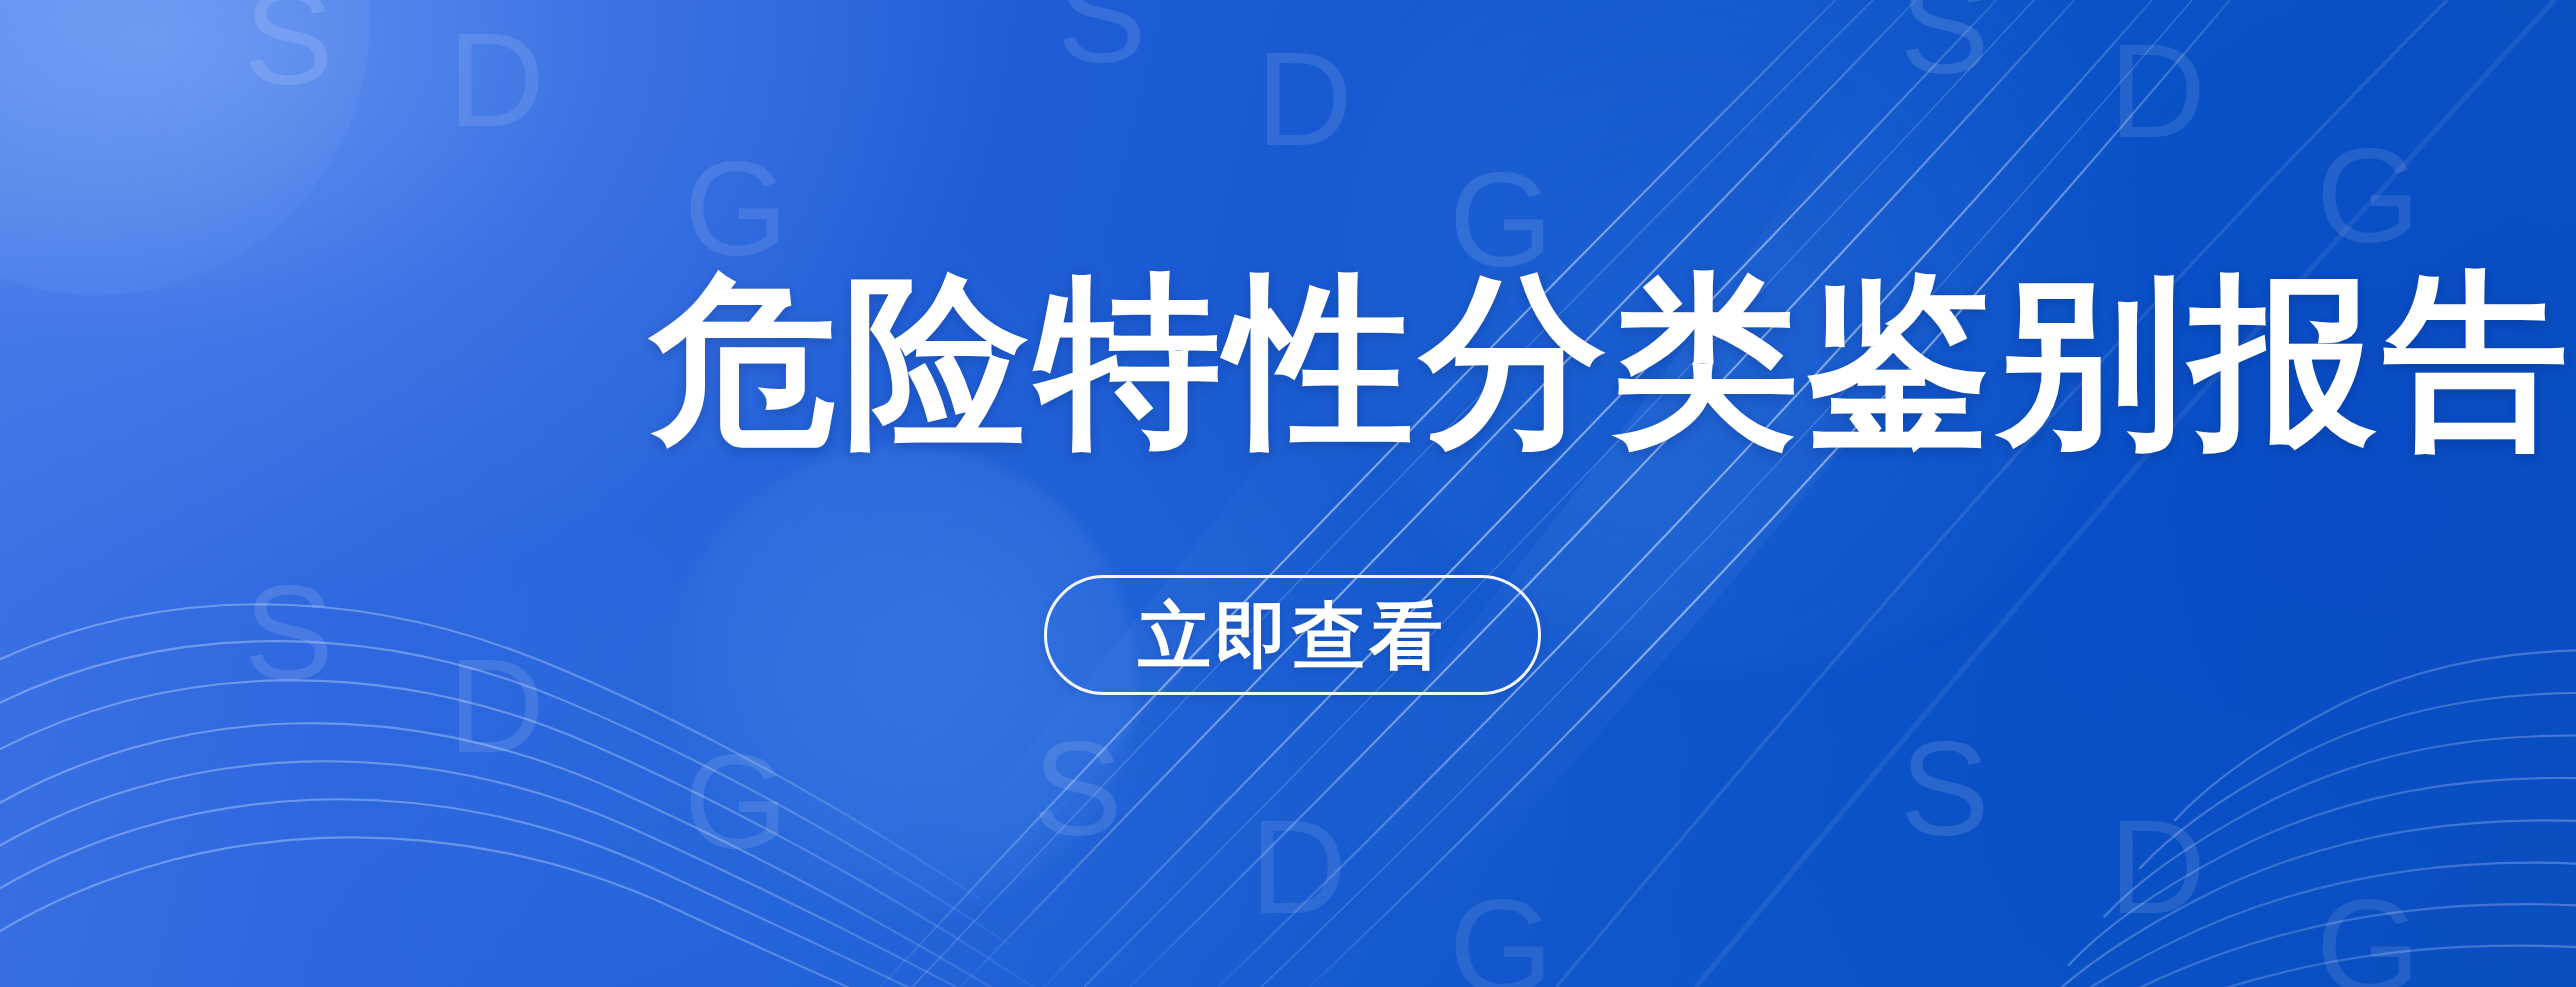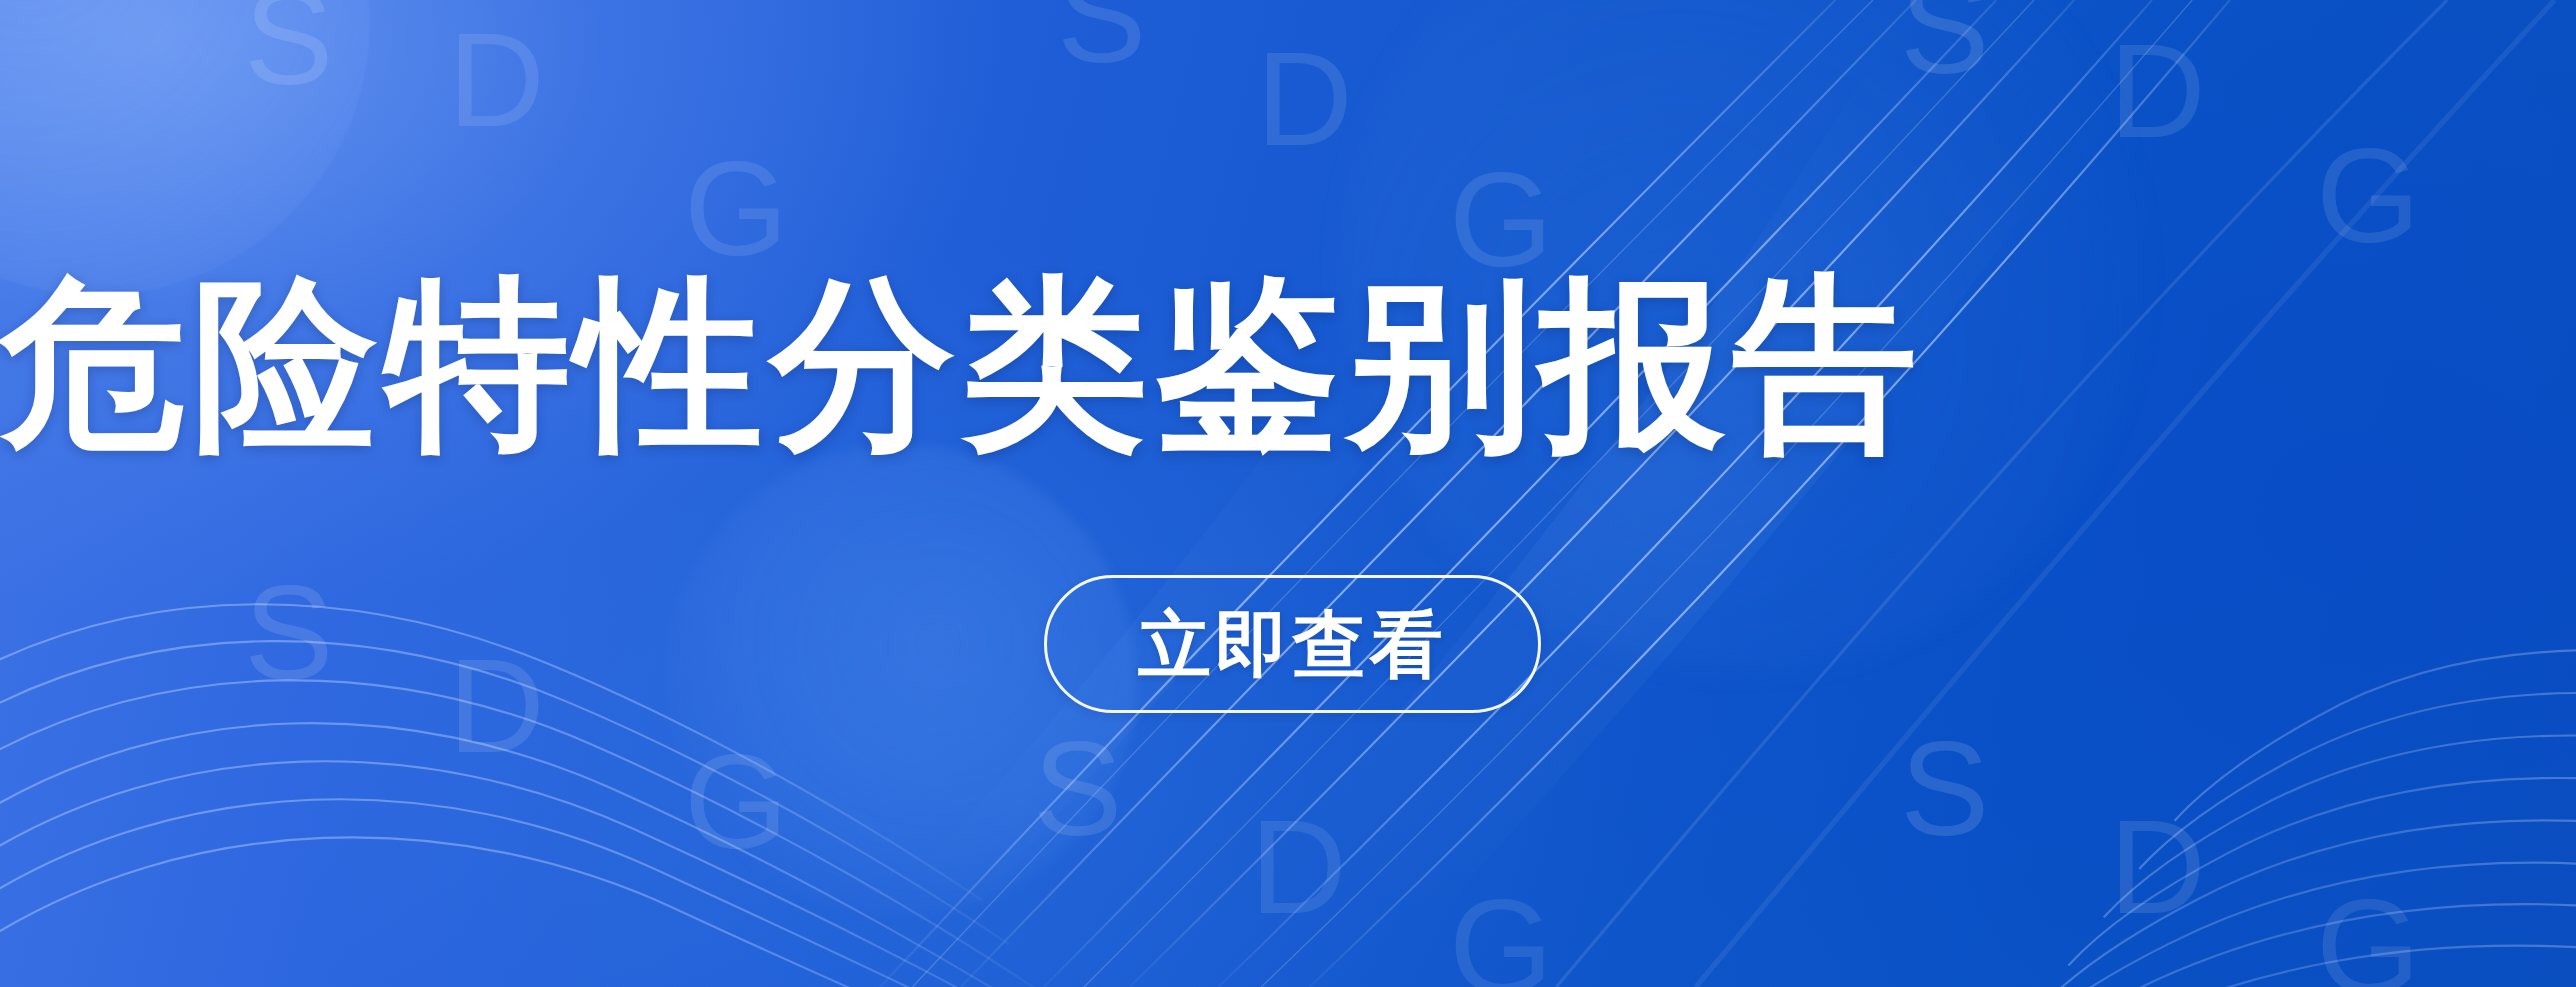--- a/index.html
+++ b/index.html
@@ -89,38 +89,38 @@
     position:absolute;
     inset:0;
     display:flex;
     flex-direction:column;
     align-items:center;
   }
 
   .title {
     position:absolute;
     left:0; right:0;
-    top:272px;
-    text-align:left;
+    top:284px;
+    text-align:right;
     color:#ffffff;
     font-size:185px;
     line-height:1;
     letter-spacing:7.5px;
     font-weight:700;
     white-space:nowrap;
     text-shadow: 0 3.2px 11.8px rgba(0,20,70,0.22);
-    font-family:Liberation Sans, sans-serif;
+    font-family:Liberation Mono, monospace;
   }
 
   .cta {
     position:absolute;
     left:1044px;
     top:575px;
     width:497px;
-    height:138px;
+    height:120px;
     border:3.2px solid rgba(255,255,255,0.95);
     border-radius:69px;
     background:transparent;
     display:flex;
     align-items:center;
     justify-content:center;
     cursor:pointer;
     box-shadow: 0 2.1px 9.7px rgba(0,20,70,0.12);
   }
   .cta-label {

